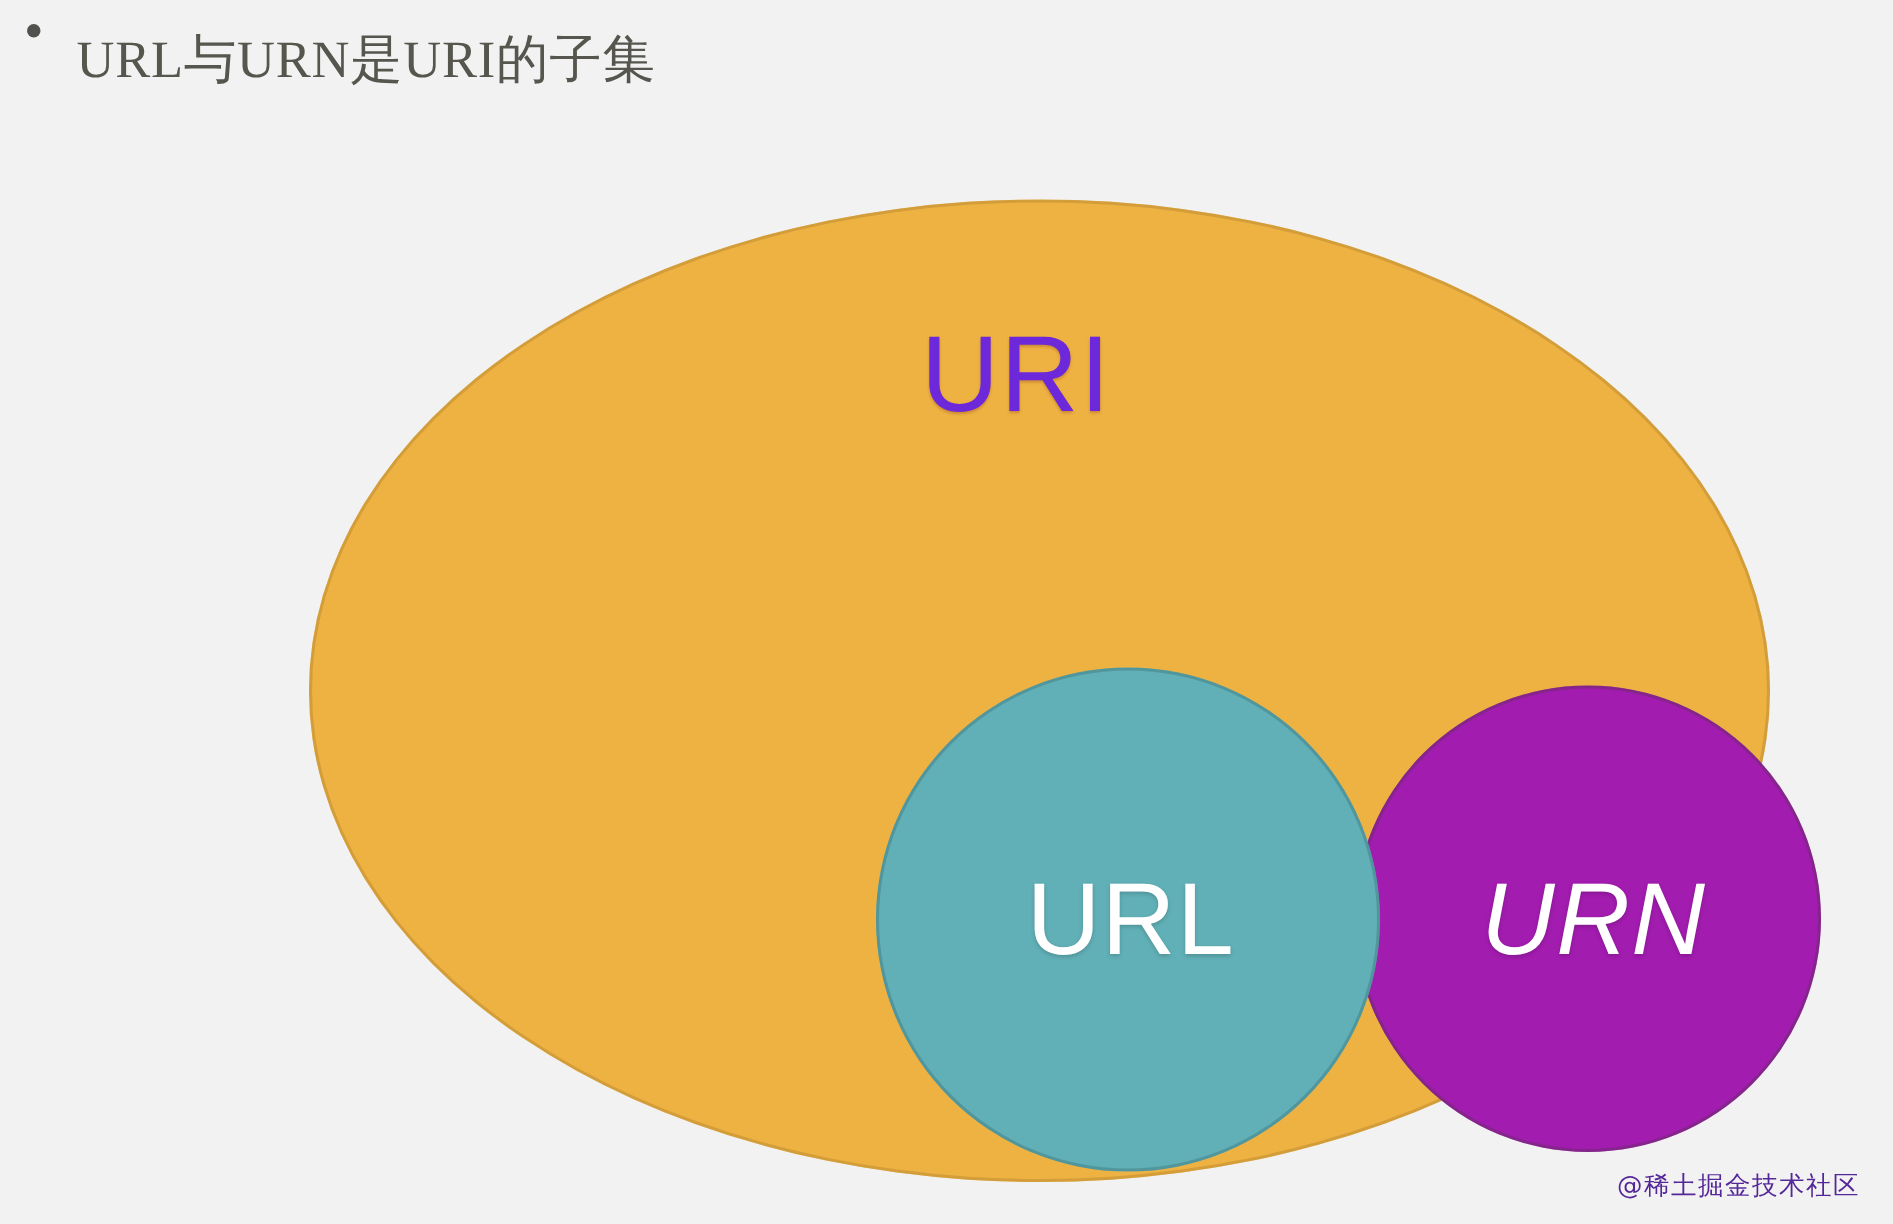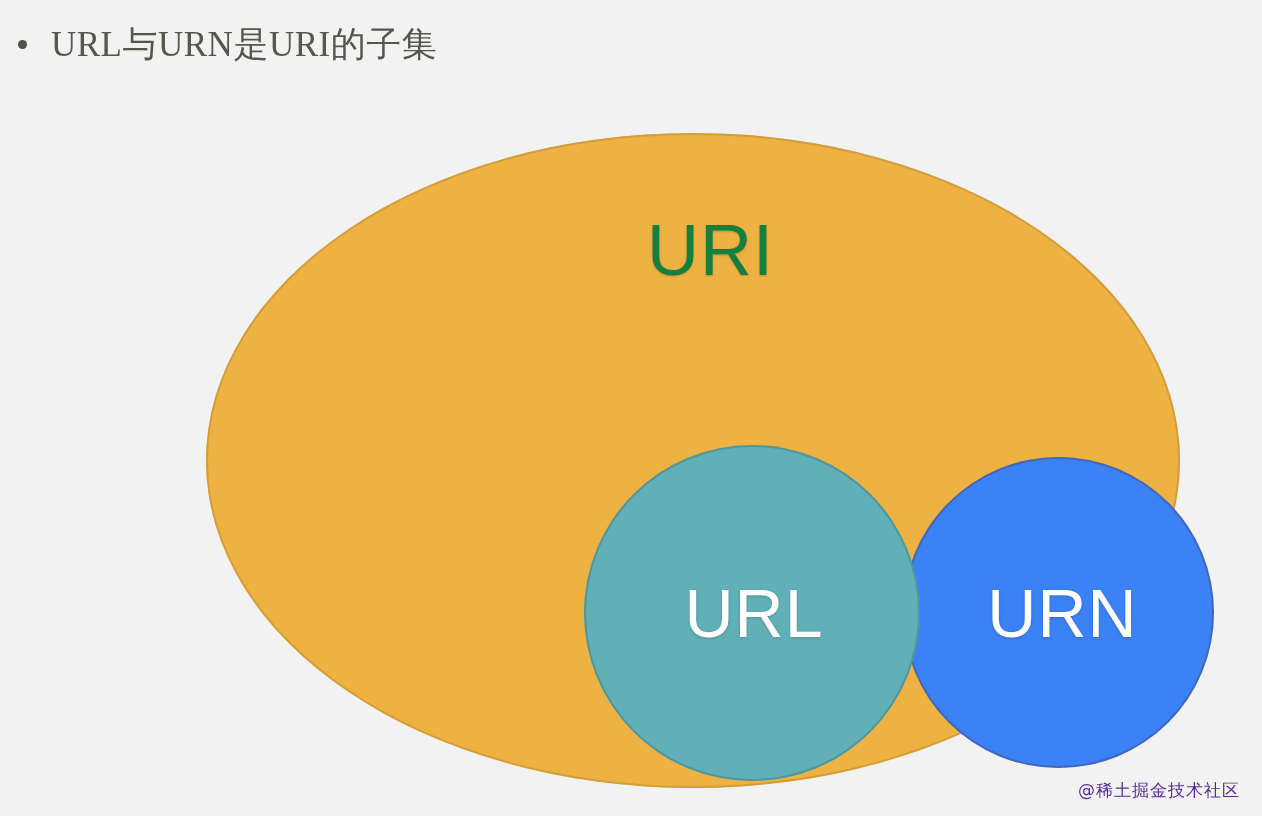--- a/index.html
+++ b/index.html
@@ -16,21 +16,21 @@
   }
 
   
   #bullet-line {
     position: absolute;
     left: 0px;
     top: 16px;
     width: 100%;
     height: 56px;
     display: flex;
-    align-items: center;
+    align-items: flex-start;
   }
   #bullet-dot {
     width: 9px;
     height: 9px;
     border-radius: 50%;
     background: #3a3a36;
     margin-left: 18px;
     margin-right: 24px;
     flex: none;
     opacity: 0.88;
@@ -63,39 +63,40 @@
     border-radius: 50%;
     background: #eeb243;
     box-shadow: inset 0 0 0 2px rgba(190,140,50,0.55);
   }
 
   #uri-label {
     position: absolute;
     left: 614px;
     top: 207px;
     width: 160px;
-    text-align: right;
+    text-align: left;
     font-size: 72px;
     line-height: 86px;
     font-weight: 400;
-    color: #15803d;
+    color: #6d28d9;
     text-shadow: 0 1px 2px rgba(140,60,20,0.35);
     letter-spacing: 1px;
   }
 
   
   #urn-circle {
     position: absolute;
     left: 697px;
     top: 324px;
     width: 311px;
     height: 311px;
     border-radius: 50%;
-    background: #3b82f6;
+    background: #a21caf;
     box-shadow: inset 0 0 0 2px rgba(80,55,75,0.35);
+    font-style: italic;
   }
   
   #url-circle {
     position: absolute;
     left: 378px;
     top: 312px;
     width: 336px;
     height: 336px;
     border-radius: 50%;
     background: #61b0b7;

